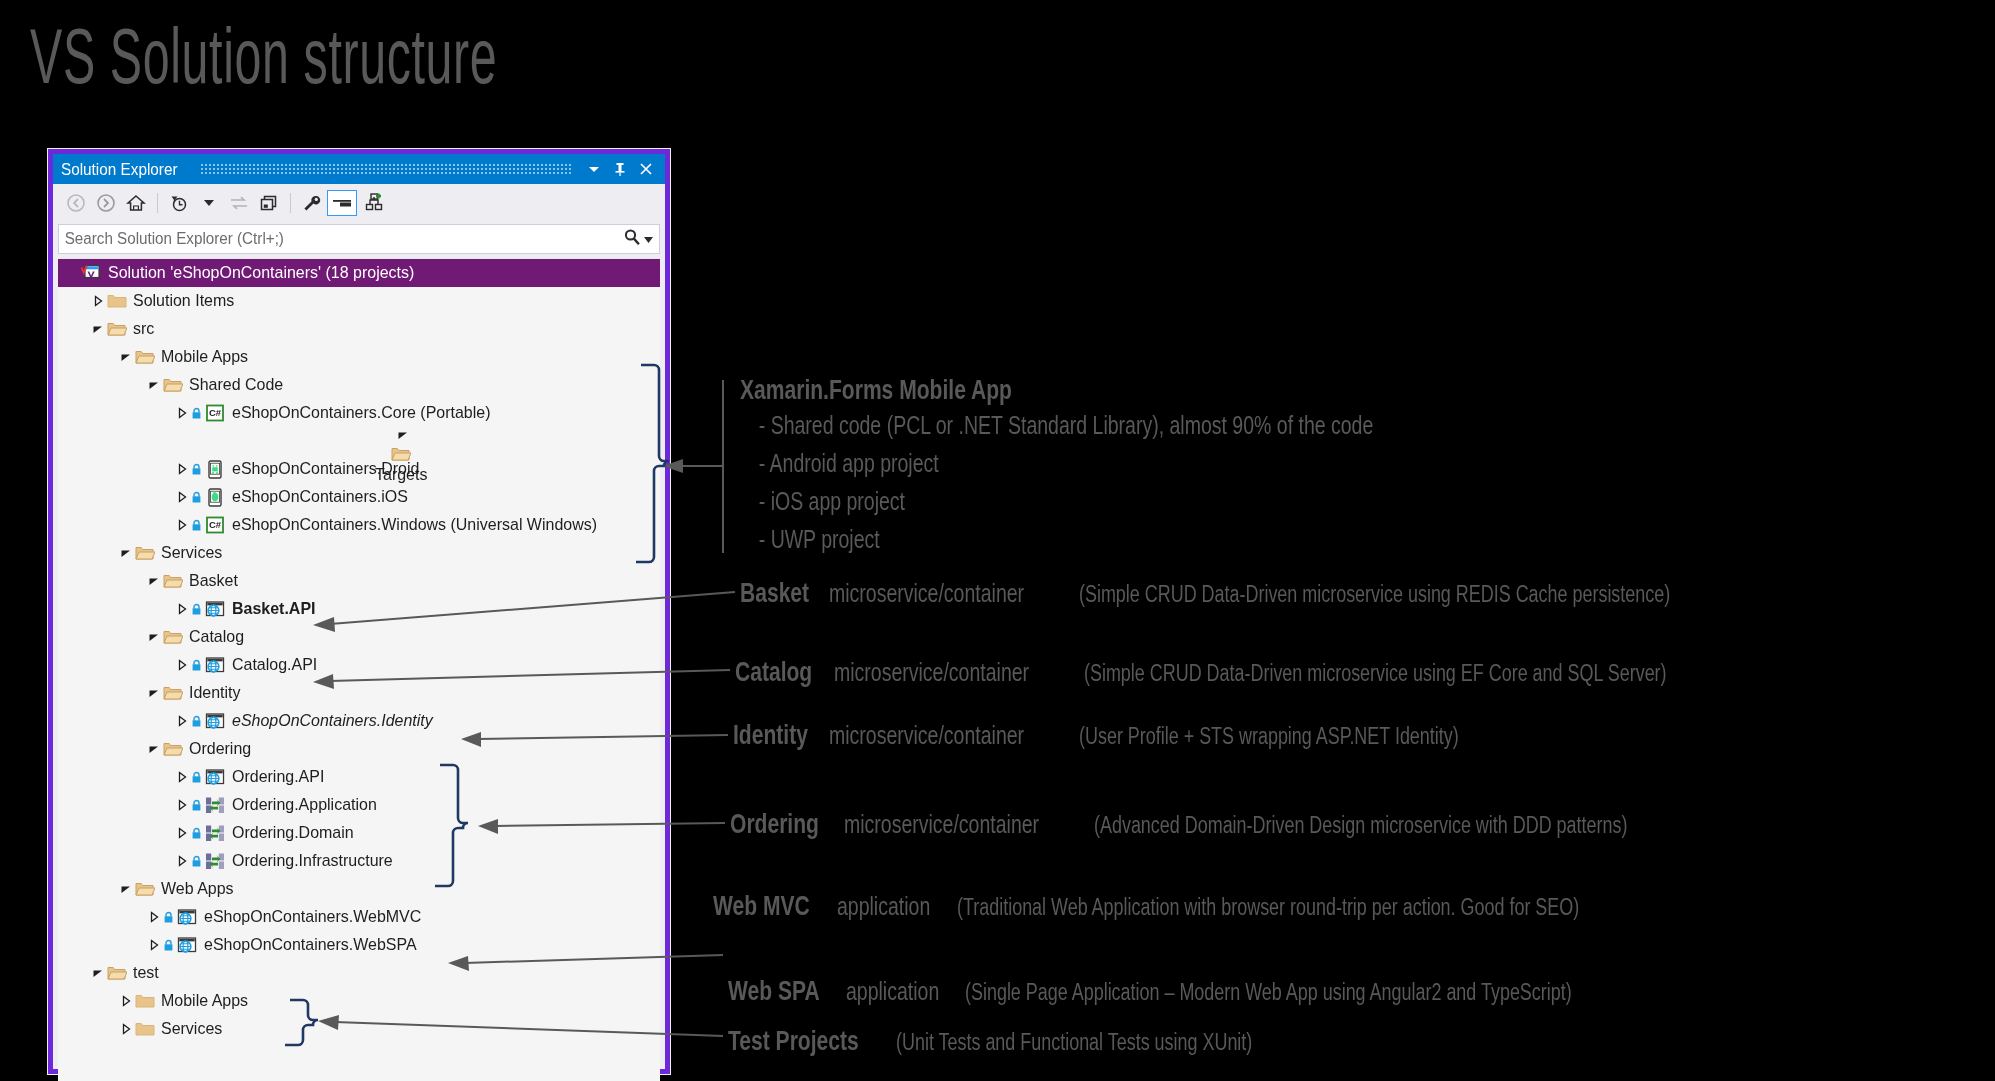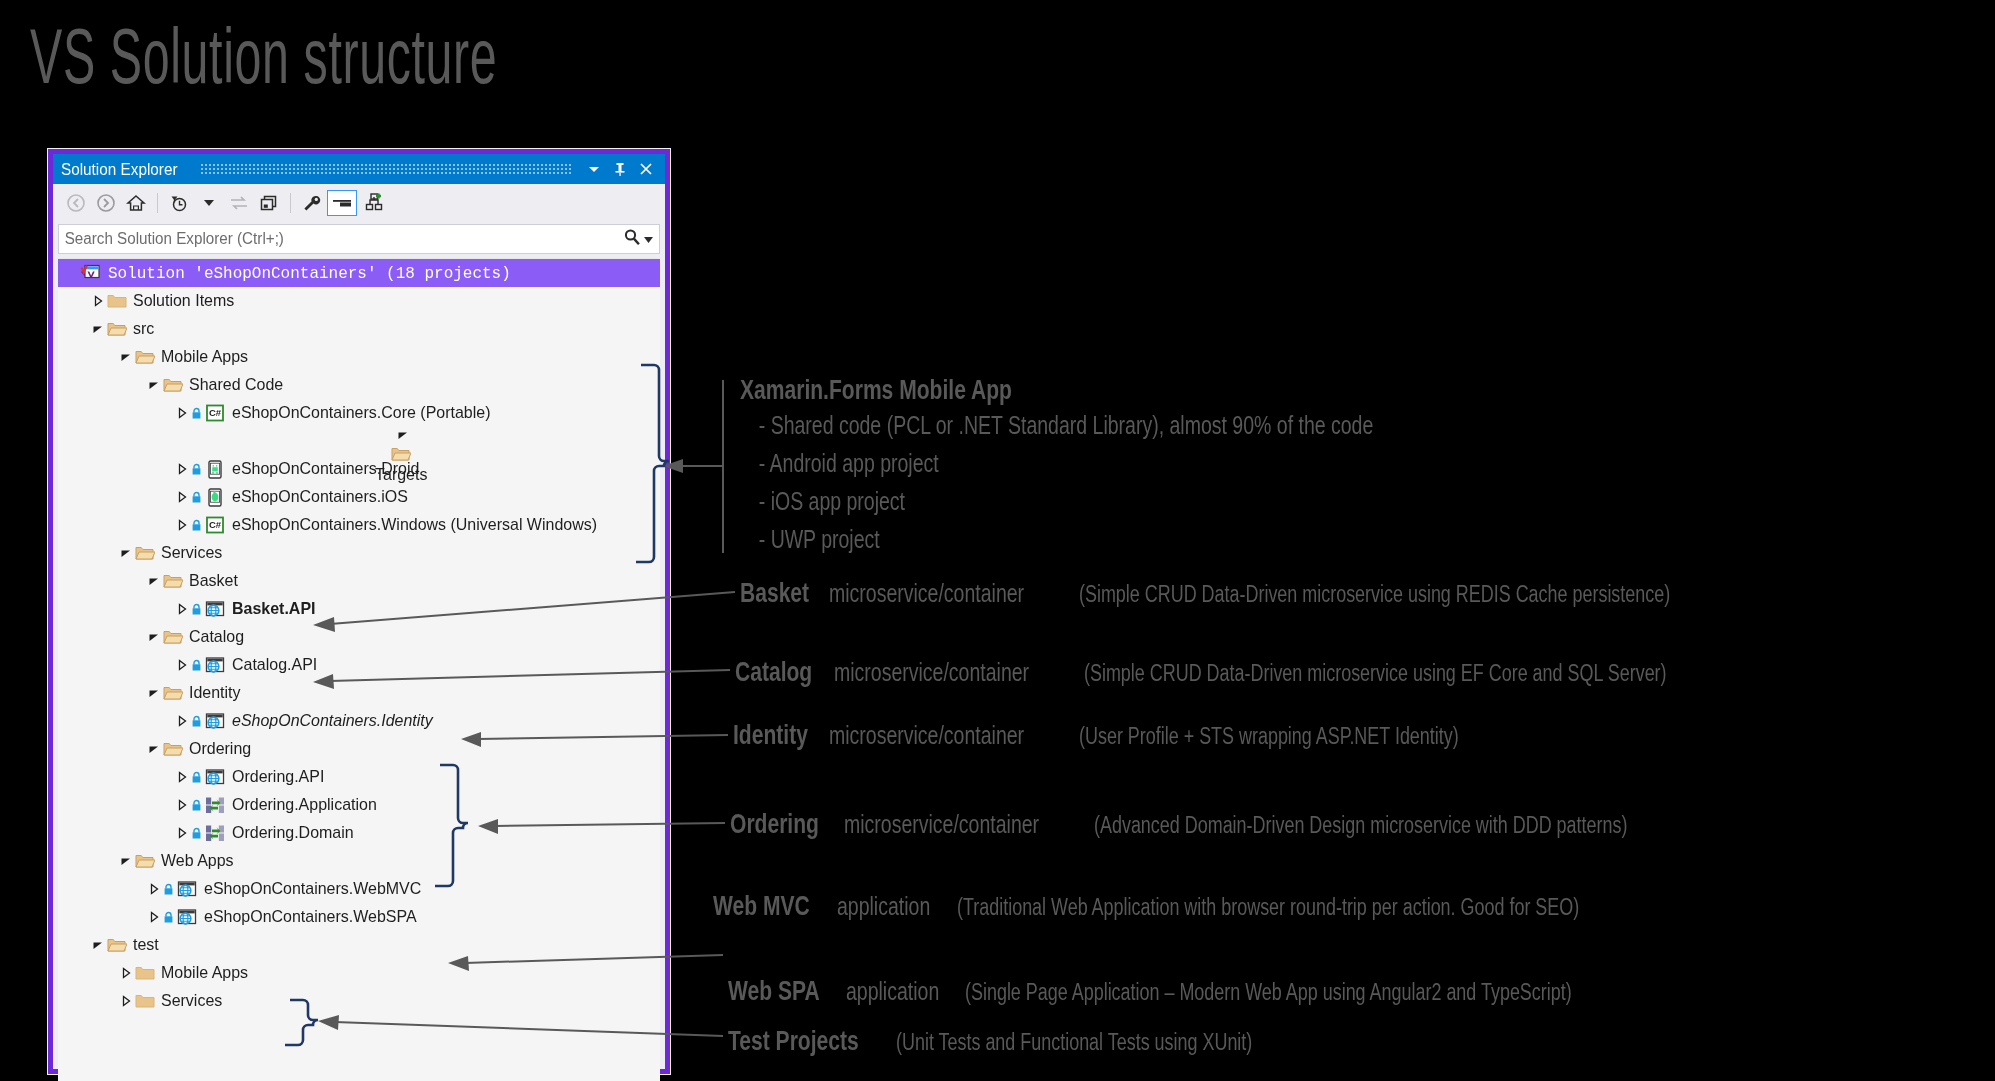--- a/index.html
+++ b/index.html
@@ -85,21 +85,21 @@
     overflow: hidden;
     border-top: 1px solid #e8e8ec;
   }
 
   .trow {
     position: relative; height: 28px;
     display: flex; align-items: center;
     font-size: 17px; color: #1e1e1e;
     white-space: nowrap;
   }
-  .trow.selected { background: #8b5cf6; color: #ffffff; font-family: Liberation Mono, monospace; }
+  .trow.selected { background: #701a75; color: #ffffff; }
   .trow .lbl { transform: scaleX(0.94); transform-origin: left center; }
   .trow.bold .lbl { font-weight: bold; }
 
   .chev {
     width: 16px; height: 16px; flex: 0 0 16px;
     display: flex; align-items: center; justify-content: center;
     color: #1e1e1e;
   }
   .chev svg { display: block; }
 
@@ -627,20 +627,44 @@
               <rect x="1" y="1.5" width="5.2" height="7" fill="#6e6e9e"></rect>
               <rect x="1" y="9.5" width="5.2" height="7.5" fill="#6e6e9e"></rect>
               <rect x="13.8" y="1.5" width="5.2" height="7" fill="#9e9ebd"></rect>
               <rect x="13.8" y="9.5" width="5.2" height="7.5" fill="#9e9ebd"></rect>
               <path d="M7 5.5h6l-1.6-2.2 4 3.6-4 3.6 1.6-2.3H7z" fill="#2e8b2e"></path>
               <path d="M13 13.5H7l1.6 2.2-4-3.6 4-3.6L7 10.8h6z" fill="#2e8b2e"></path>
             </svg>
           </span>
           <span class="lbl">Ordering.Domain</span>
         </div>
+        <div class="trow" style="padding-left: 116px;">
+          <span class="chev">
+            <svg width="12" height="12" viewBox="0 0 12 12">
+              <path d="M3.5 1.5L9.5 6 3.5 10.5z" fill="none" stroke="#1e1e1e" stroke-width="1.3"></path>
+            </svg>
+          </span>
+          <span class="lock">
+            <svg width="11" height="13" viewBox="0 0 11 13">
+              <path d="M3 5.5V4a2.5 2.5 0 0 1 5 0v1.5" fill="none" stroke="#1e9de0" stroke-width="1.4"></path>
+              <rect x="1.6" y="5.3" width="7.8" height="6.2" fill="#1e9de0"></rect>
+            </svg>
+          </span>
+          <span class="picon">
+            <svg width="20" height="19" viewBox="0 0 20 19">
+              <rect x="1" y="1.5" width="5.2" height="7" fill="#6e6e9e"></rect>
+              <rect x="1" y="9.5" width="5.2" height="7.5" fill="#6e6e9e"></rect>
+              <rect x="13.8" y="1.5" width="5.2" height="7" fill="#9e9ebd"></rect>
+              <rect x="13.8" y="9.5" width="5.2" height="7.5" fill="#9e9ebd"></rect>
+              <path d="M7 5.5h6l-1.6-2.2 4 3.6-4 3.6 1.6-2.3H7z" fill="#2e8b2e"></path>
+              <path d="M13 13.5H7l1.6 2.2-4-3.6 4-3.6L7 10.8h6z" fill="#2e8b2e"></path>
+            </svg>
+          </span>
+          <span class="lbl">Ordering.Infrastructure</span>
+        </div>
         <div class="trow" style="padding-left: 60px;">
           <span class="chev">
             <svg width="12" height="12" viewBox="0 0 12 12">
               <path d="M1.5 3.5h8.5L1.5 10z" fill="#1e1e1e"></path>
             </svg>
           </span>
           <span class="ficon">
             <svg width="20" height="16" viewBox="0 0 20 16">
               <path d="M1 14V2.5h5.2l1.6 2H18V14z" fill="#e8c48a" stroke="#c8a063" stroke-width="1"></path>
               <path d="M1 14l3-7h16l-3 7z" fill="#f5dcad" stroke="#c8a063" stroke-width="1"></path>

